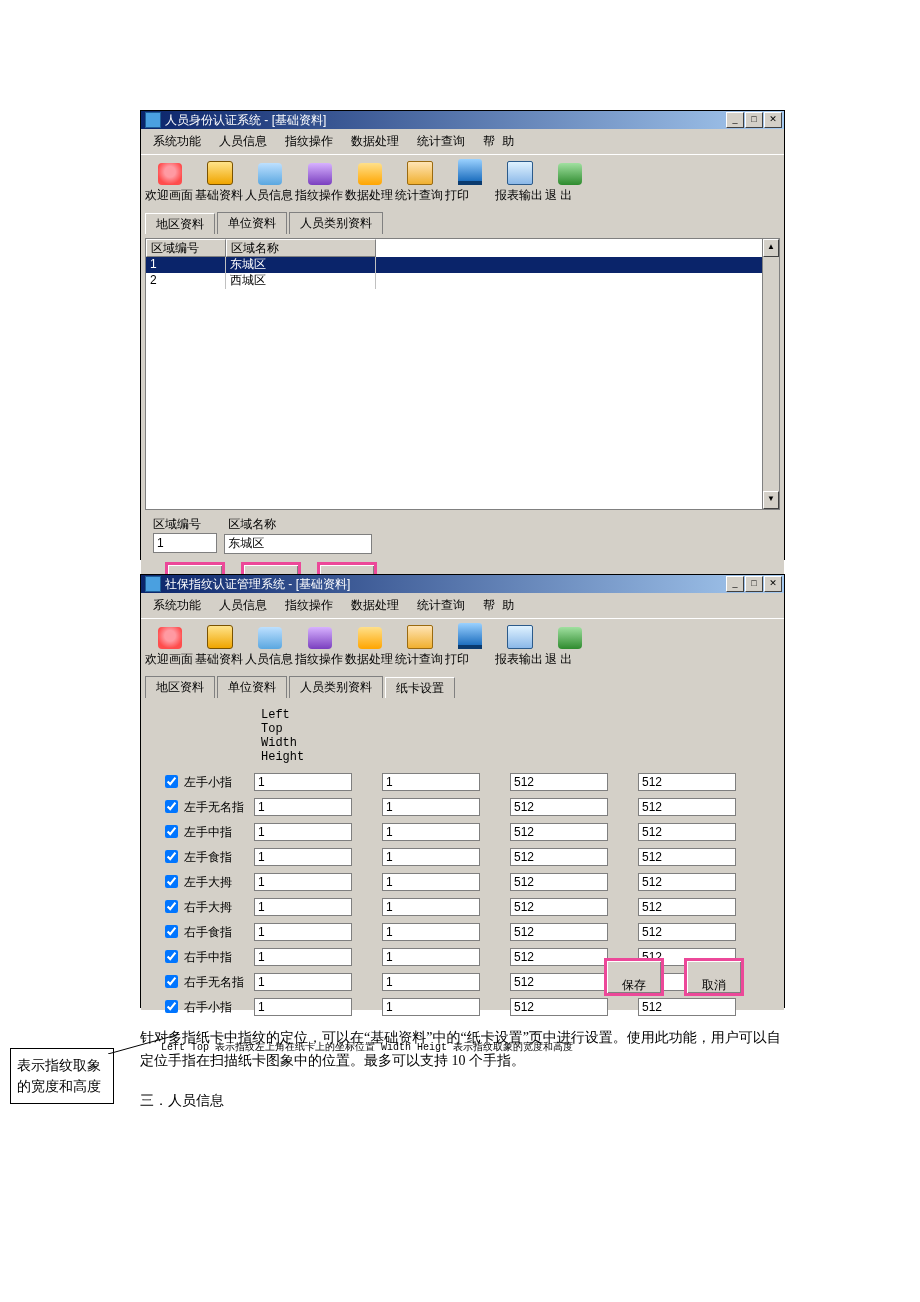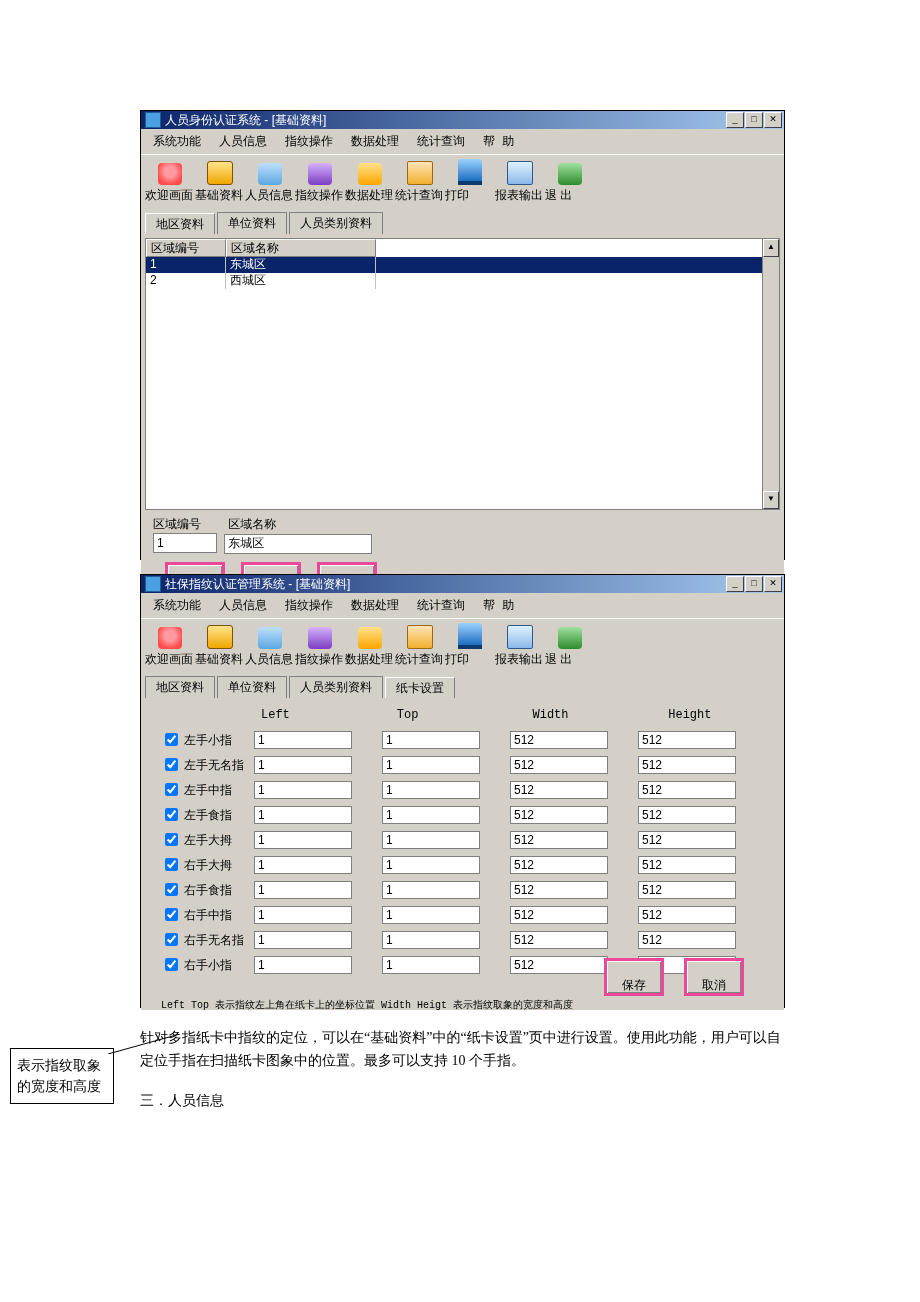--- a/index.html
+++ b/index.html
@@ -219,20 +219,21 @@
   .settings-pane {
     padding: 10px 10px 10px 20px;
     background: #d4d0c8;
     position: relative;
   }
   .colheads {
     display: flex;
     font-size: 12px;
     margin-left: 100px;
     margin-bottom: 8px;
+    flex-direction: column;
   }
   .colheads .ch { width: 120px; text-align: left; margin-right: 30px; font-family: "Courier New", monospace; }
   .colheads .ch:last-child { margin-right: 0; }
 
   .fingrow {
     display: flex;
     align-items: flex-end;
     margin-bottom: 6px;
     font-size: 12px;
   }

